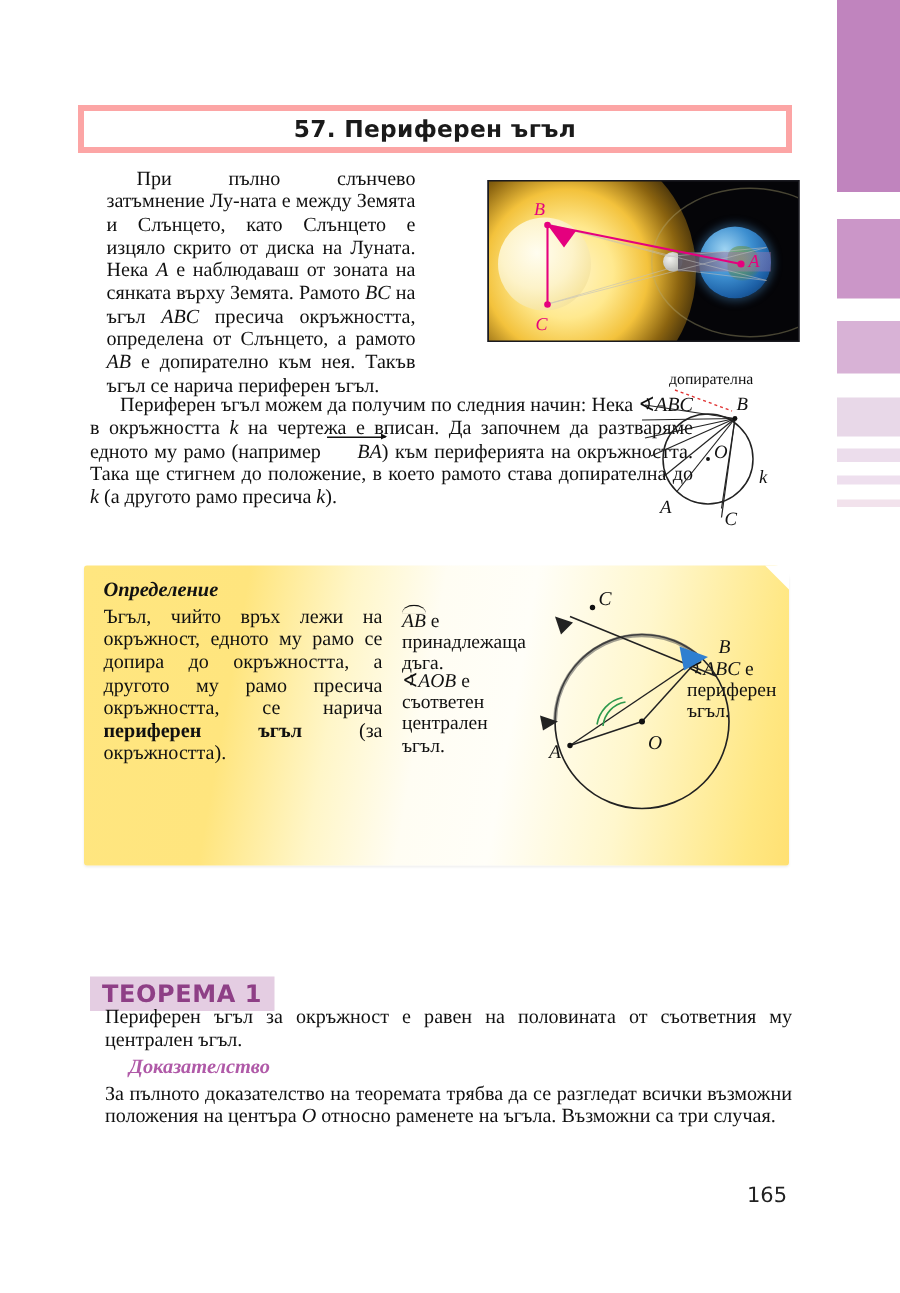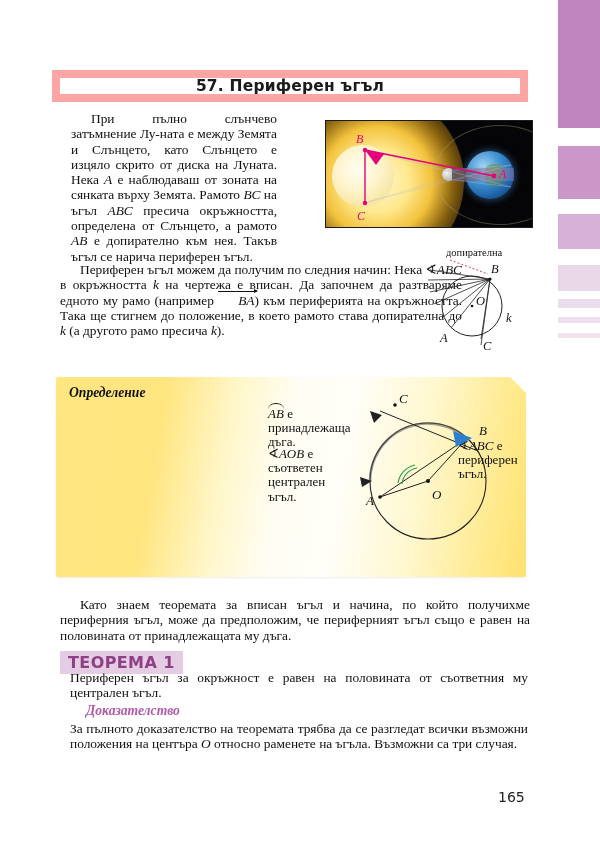--- a/index.html
+++ b/index.html
@@ -16,21 +16,21 @@
   }
 
   
   .tabstrip { position: absolute; right: 0; top: 0; width: 44px; height: 862px; }
   .tab { position: absolute; right: 0; width: 42px; }
 
   
   .title-box {
     position: absolute; left: 52px; top: 70px;
     width: 476px; height: 32px;
-    border: 8px solid #fca5a5;
+    border: 4px solid #fca5a5;
     background: #ffffff;
     display: flex; align-items: center; justify-content: center;
   }
   .title-box .title-text {
     font-family: "DejaVu Sans", sans-serif;
     font-weight: bold;
     font-size: 15.5px;
     color: #1a1a1a;
     letter-spacing: .2px;
   }
@@ -294,20 +294,21 @@
       <text x="67" y="27" font-family="Liberation Serif, serif" font-size="12.5" font-style="italic" fill="#111">B</text>
       <text x="52" y="59" font-family="Liberation Serif, serif" font-size="12.5" font-style="italic" fill="#111">O</text>
       <text x="82" y="76" font-family="Liberation Serif, serif" font-size="12.5" font-style="italic" fill="#111">k</text>
       <text x="16" y="96" font-family="Liberation Serif, serif" font-size="12.5" font-style="italic" fill="#111">A</text>
       <text x="59" y="104" font-family="Liberation Serif, serif" font-size="12.5" font-style="italic" fill="#111">C</text>
     </svg>
   </div>
 
   <div class="defbox">
     <div class="def-title">Определение</div>
+    <div class="def-text">Ъгъл, чийто връх лежи на окръжност, едното му рамо се допира до окръжността, а другото му рамо пресича окръжността, се нарича <b>периферен ъгъл</b> (за окръжността).</div>
 
     <div class="ann ann-arc"><i class="mathit"><span class="arc-over">AB</span></i> е принадлежаща дъга.</div>
     <div class="ann ann-aob">∢<i class="mathit">AOB</i> е съответен централен ъгъл.</div>
     <div class="ann ann-abc">∢<i class="mathit">ABC</i> е периферен ъгъл.</div>
 
     <div class="def-fig">
       <svg viewBox="0 0 185 180" width="185" height="180">
         <circle cx="82" cy="92" r="58" fill="none" stroke="#222" stroke-width="1.1"></circle>
         <path d="M24,92 A58,58 0 0 1 118,47" fill="none" stroke="#555" stroke-width="2.6" opacity="0.55"></path>
         <line x1="34" y1="22" x2="132" y2="62" stroke="#222" stroke-width="1"></line>
@@ -324,23 +325,20 @@
         <circle cx="49" cy="16" r="1.8" fill="#111"></circle>
         <text x="53" y="14" font-family="Liberation Serif, serif" font-size="13" font-style="italic" fill="#111">C</text>
         <text x="133" y="46" font-family="Liberation Serif, serif" font-size="13" font-style="italic" fill="#111">B</text>
         <text x="20" y="116" font-family="Liberation Serif, serif" font-size="13" font-style="italic" fill="#111">A</text>
         <text x="86" y="110" font-family="Liberation Serif, serif" font-size="13" font-style="italic" fill="#111">O</text>
       </svg>
     </div>
 
   </div>
 
-  <div class="para3">
-    <p class="body">Като знаем теоремата за вписан ъгъл и начина, по който получихме периферния ъгъл, може да предположим, че периферният ъгъл също е равен на половината от принадлежащата му дъга.</p>
-  </div>
 
   <div class="theorem-badge">ТЕОРЕМА 1</div>
   <div class="theorem-text">Периферен ъгъл за окръжност е равен на половината от съответния му централен ъгъл.</div>
   <div class="proof-title">Доказателство</div>
   <div class="proof-text">За пълното доказателство на теоремата трябва да се разгледат всички възможни положения на центъра <i class="mathit">O</i> относно раменете на ъгъла. Възможни са три случая.</div>
 
   <div class="page-num">165</div>
 
 </div>
 

